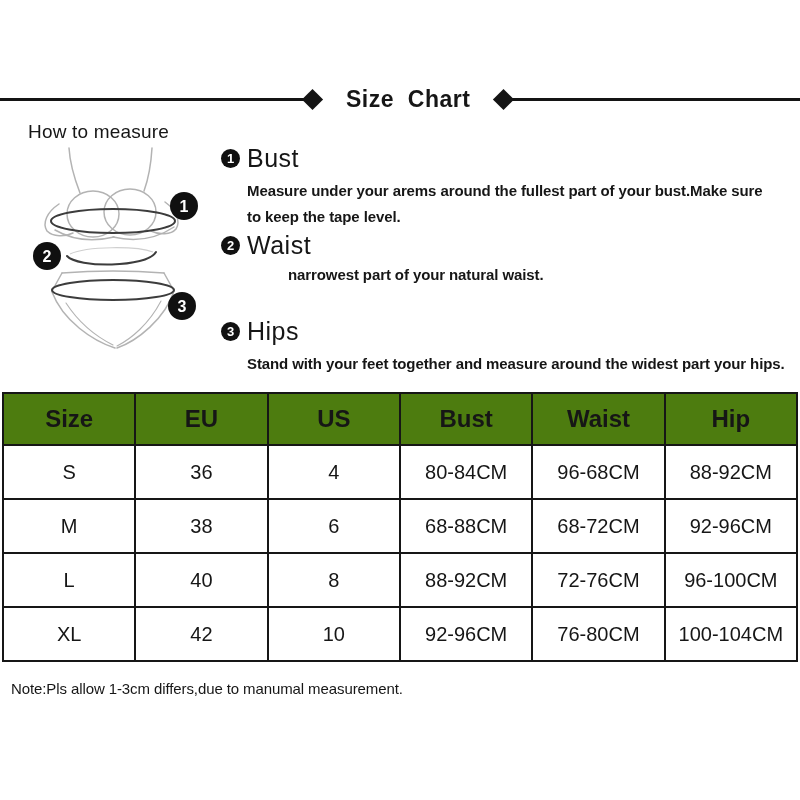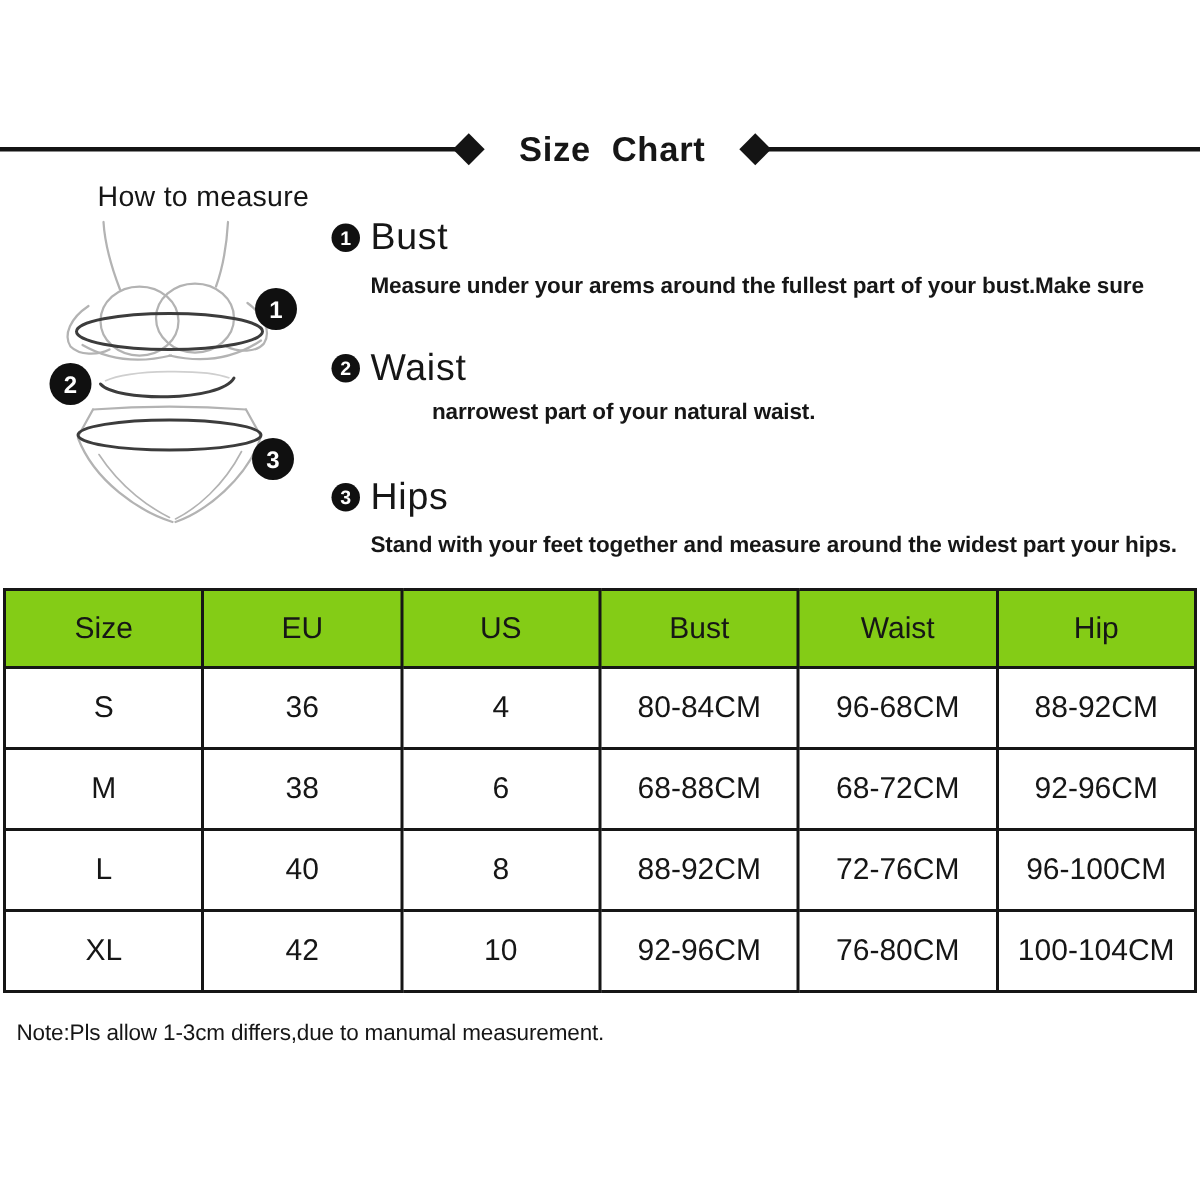--- a/index.html
+++ b/index.html
@@ -7,36 +7,36 @@
     position:relative;width:800px;height:800px;background:#ffffff;
     font-family:"Liberation Sans",sans-serif;color:#161616;overflow:hidden;
   }
   
   .titlebar{position:absolute;left:0;top:86px;width:800px;height:26px;display:flex;align-items:center;}
   .rule-left{width:304px;height:3px;background:#141414;flex:none;}
   .rule-right{flex:1;height:3px;background:#141414;}
   .diamond{width:15px;height:15px;background:#141414;transform:rotate(45deg);margin:0 1px;flex:none;}
   .title-text{font-size:23px;font-weight:600;padding:0 25px;white-space:pre;letter-spacing:.5px;flex:none;}
   
-  .howto{position:absolute;left:28px;top:121px;font-size:19px;font-weight:500;letter-spacing:.2px;margin-left:37px;}
+  .howto{position:absolute;left:28px;top:121px;font-size:19px;font-weight:500;letter-spacing:.2px;}
   .figure{position:absolute;left:25px;top:140px;}
   
   .section{position:absolute;left:221px;width:575px;}
   #sec-bust{top:144px;} #sec-waist{top:231px;} #sec-hips{top:317px;}
   .sec-head{display:flex;align-items:center;gap:7px;}
   .badge{width:19px;height:19px;border-radius:50%;background:#101010;color:#ffffff;
          font-size:13px;font-weight:700;display:flex;align-items:center;justify-content:center;flex:none;}
   .sec-title{font-size:25px;font-weight:400;letter-spacing:.5px;}
   .sec-desc{margin:5px 0 0 26px;font-size:15px;font-weight:600;line-height:26px;letter-spacing:-.1px;}
   .sec-desc div{white-space:nowrap;}
   #sec-waist .sec-desc{margin-top:2px;}
   
   .size-table{position:absolute;left:2px;top:392px;width:796px;border-collapse:collapse;table-layout:fixed;}
   .size-table th,.size-table td{border:2px solid #161616;text-align:center;vertical-align:middle;padding:0;}
-  .size-table th{height:50px;background:#84cc16;font-size:20px;font-weight:400;}
+  .size-table th{height:50px;background:#4d7c0f;font-size:24px;font-weight:700;}
   .size-table td{height:52px;font-size:20px;font-weight:400;}
   
   .note{position:absolute;left:11px;top:680px;font-size:15px;font-weight:500;letter-spacing:-.1px;}
 </style>
 </head>
 <body>
 
 <div class="page">
 
   <div class="titlebar">
@@ -89,20 +89,21 @@
     </g>
   </svg>
 
   <div class="section" id="sec-bust">
     <div class="sec-head">
       <div class="badge">1</div>
       <div class="sec-title">Bust</div>
     </div>
     <div class="sec-desc">
       <div>Measure under your arems around the fullest part of your bust.Make sure</div>
+      <div>to keep the tape level.</div>
     </div>
   </div>
 
   <div class="section" id="sec-waist">
     <div class="sec-head">
       <div class="badge">2</div>
       <div class="sec-title">Waist</div>
     </div>
     <div class="sec-desc">
       <div style="padding-left:5px;margin-left:36px;">narrowest part of your natural waist.</div>

